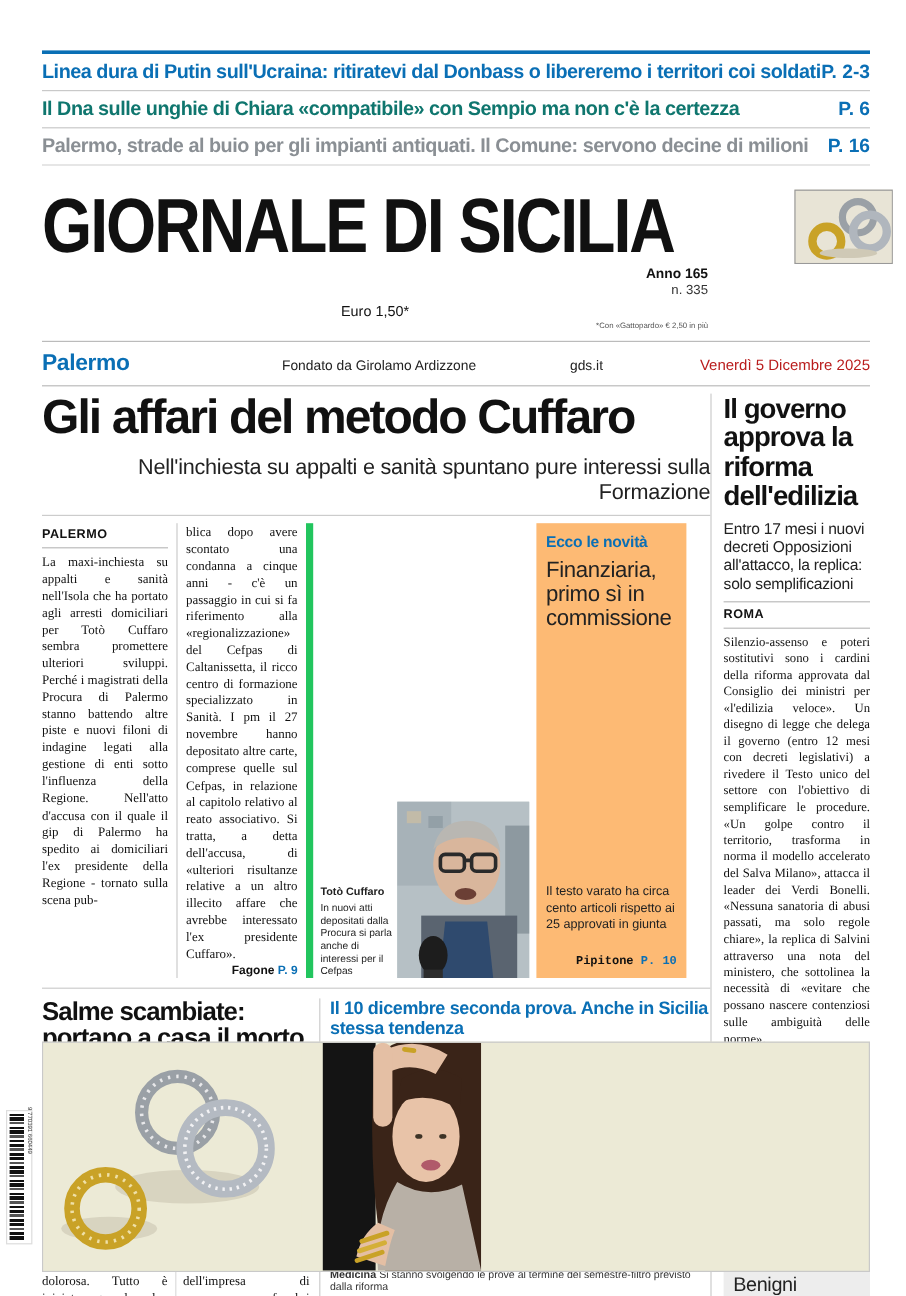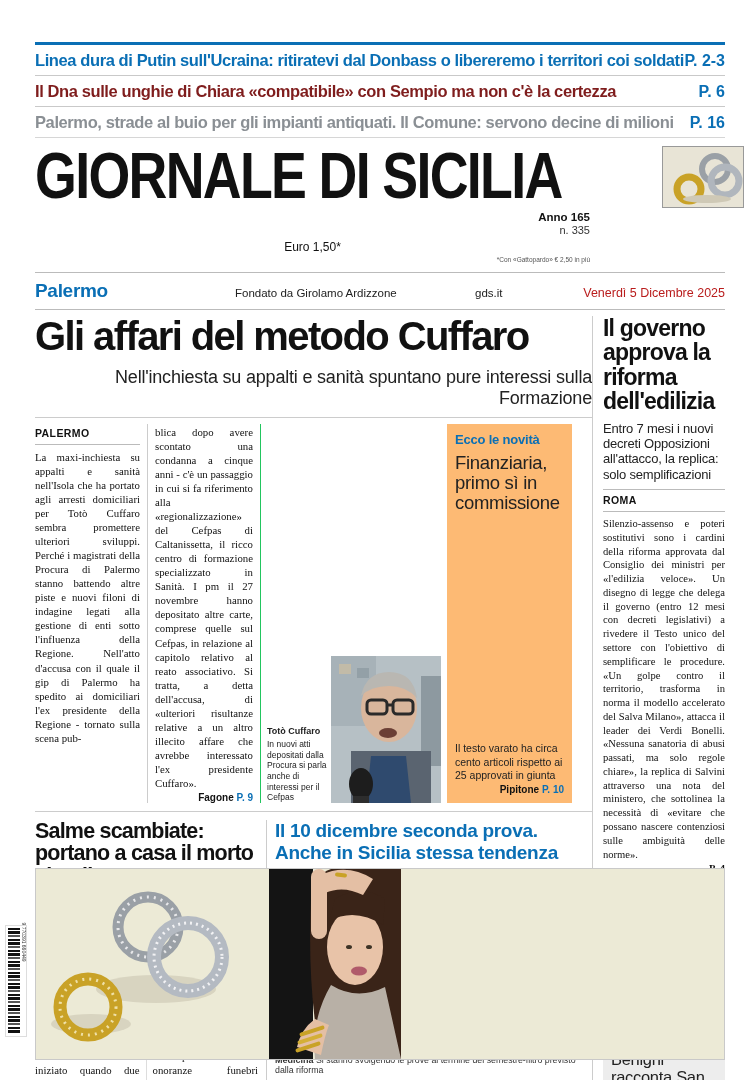--- a/index.html
+++ b/index.html
@@ -6,26 +6,26 @@
   html,body { background:#fff; }
   body { font-family:"Liberation Sans", sans-serif; color:#111; }
   .page { position:relative; width:755px; height:1080px; background:#fff; overflow:hidden; padding:42px 30px 0 35px; }
 
   
   .rule-blue { height:3px; background:#0a6fb5; }
   .strip-row { display:flex; justify-content:space-between; align-items:center; padding:6px 0 5px 0; border-bottom:1px solid #c9c9c9; }
   .strip-row:last-of-type { border-bottom:1px solid #d6d6d6; }
   .strip-text { font-weight:bold; font-size:16.5px; letter-spacing:-0.4px; }
   .strip-text.blue { color:#0a6fb5; }
-  .strip-text.black { color:#7f1d1d; }
+  .strip-text.black { color:#0f766e; }
   .strip-text.gray { color:#8a8f94; }
   .strip-page { font-weight:bold; font-size:16px; color:#0a6fb5; white-space:nowrap; }
 
   
-  .masthead { display:flex; justify-content:space-between; margin-top:8px; }
+  .masthead { display:flex; justify-content:space-between; margin-top:20px; }
   .mast-title { font-size:64px; font-weight:bold; letter-spacing:-2px; line-height:0.95; white-space:nowrap; transform:scaleX(0.84); transform-origin:left top; font-family:"Liberation Sans",sans-serif; }
   .mast-adbox { width:82px; height:62px; border:1px solid #999; background:#e9e5d8; flex:0 0 auto; overflow:hidden; }
   .mast-meta { text-align:right; margin:2px 135px 0 0; line-height:1.25; }
   .mast-meta .m1 { font-weight:bold; font-size:11.5px; }
   .mast-meta .m2 { font-size:11px; color:#333; }
   .mast-meta .m3 { font-size:12px; margin-top:2px;text-align:center; }
   .mast-meta .m4 { font-size:6.5px; color:#555; margin-top:1px; }
 
   
   .infobar { display:flex; align-items:baseline; border-top:1px solid #bbb; border-bottom:1px solid #bbb; margin-top:8px; padding:7px 0 7px 0; }
@@ -40,43 +40,43 @@
 
   
   .lead-h1 { font-size:40px; font-weight:bold; letter-spacing:-1.6px; line-height:1.02; }
   .lead-deck { font-size:18px; color:#222; letter-spacing:-0.2px; margin:10px 0 8px 0;text-align:right; }
   .lead-row { display:flex; border-top:1px solid #ccc; padding-top:6px; }
   .dateline { font-size:10.5px; font-weight:bold; letter-spacing:0.4px; border-bottom:1px solid #bbb; padding:3px 0 5px 0; margin-bottom:5px; }
   .serif { font-family:"Liberation Serif", serif; font-size:10.8px; line-height:1.3; text-align:justify; color:#111; }
   .byline { font-family:"Liberation Sans",sans-serif; font-size:10px; font-weight:bold; text-align:right; margin-top:2px; }
   .byline .pg { color:#0a6fb5; }
   .lcol1 { width:113px; padding-right:7px; border-right:1px solid #ccc; }
-  .lcol2 { width:113px; padding:0 7px; border-right:1px solid #22c55e; }
+  .lcol2 { width:113px; padding:0 7px; border-right:6px solid #22c55e; }
   .lphoto { width:186px; padding:0 6px; display:flex; align-items:flex-end; }
   .lcaption { width:66px; padding-right:4px; font-size:8.5px; line-height:1.25; color:#222; }
   .lcaption b { display:block; font-size:9px; margin-bottom:2px; }
   .photo-frame { overflow:hidden; background:#b9c2c6; }
   .novita { width:125px; background:#fdba74; padding:8px 8px 8px 8px; display:flex; flex-direction:column; }
   .kicker { color:#0a6fb5; font-weight:bold; font-size:13px; letter-spacing:-0.2px; }
   .novita-title { font-size:18.5px; color:#222; line-height:1.08; letter-spacing:-0.3px; margin-top:6px; }
   .novita-body { font-size:10.5px; color:#222; line-height:1.25; margin-top:auto; }
-  .novita .byline { margin-top:2px; }
+  .novita .byline { margin-top:19px;font-family:Liberation Mono, monospace; }
 
   
   .mid-row { display:flex; border-top:1px solid #ccc; margin-top:8px; padding-top:8px; }
   .salme { width:232px; padding-right:8px; border-right:1px solid #ccc; }
   .salme-h { font-size:21.5px; font-weight:bold; letter-spacing:-0.8px; line-height:1.04; }
   .salme-cols { display:flex; margin-top:8px; }
   .salme-c1 { width:112px; padding-right:6px; border-right:1px solid #ddd; }
   .salme-c2 { width:112px; padding-left:6px; }
   .salme-deck { font-size:12.5px; color:#444; line-height:1.2; letter-spacing:-0.2px; padding-bottom:6px; border-bottom:1px solid #bbb; margin-bottom:4px; }
   .salme .dateline { border-top:none; }
 
   .medicina { flex:1; padding-left:8px; }
-  .med-kicker { font-size:19px; font-weight:bold; color:#0a6fb5; letter-spacing:-0.3px; padding-bottom:21px; border-bottom:1px solid #0a6fb5; }
+  .med-kicker { font-size:15px; font-weight:bold; color:#0a6fb5; letter-spacing:-0.3px; padding-bottom:21px; border-bottom:1px solid #0a6fb5; }
   .med-photo { margin-top:6px; height:160px; overflow:hidden; background:#9aa89f; }
   .med-caption { font-size:8.8px; color:#333; margin-top:3px; }
   .med-caption b { font-size:9px; }
   .med-h { font-size:26px; font-weight:bold; letter-spacing:-1px; line-height:1.02; margin-top:6px; }
 
   
   .gov-title { font-size:23px; font-weight:bold; letter-spacing:-0.8px; line-height:1.05; }
   .gov-deck { font-size:13px; color:#222; line-height:1.18; letter-spacing:-0.2px; margin-top:8px; padding-bottom:7px; border-bottom:1px solid #bbb; }
   .gov-dl { font-size:10.5px; font-weight:bold; letter-spacing:0.4px; padding:4px 0 5px 0; border-bottom:1px solid #bbb; }
   .gov-body { margin-top:5px; font-size:10.6px; }
@@ -277,21 +277,21 @@
             <span>Medicina, ecatombe ai test</span><br>
             <span>I promossi sono meno del 15%</span>
           </h3>
 
         </div>
       </div>
     </div>
 
     <aside class="right-col">
       <h3 class="gov-title">Il governo approva la riforma dell'edilizia</h3>
-      <div class="gov-deck">Entro 7 mesi i nuovi decreti Opposizioni all'attacco, la replica: solo semplificazioni</div>
+      <div class="gov-deck">Entro 17 mesi i nuovi decreti Opposizioni all'attacco, la replica: solo semplificazioni</div>
       <div class="gov-dl">ROMA</div>
       <div class="serif gov-body">Silenzio-assenso e poteri sostitutivi sono i cardini della riforma approvata dal Consiglio dei ministri per «l'edilizia veloce». Un disegno di legge che delega il governo (entro 12 mesi con decreti legislativi) a rivedere il Testo unico del settore con l'obiettivo di semplificare le procedure. «Un golpe contro il territorio, trasforma in norma il modello accelerato del Salva Milano», attacca il leader dei Verdi Bonelli. «Nessuna sanatoria di abusi passati, ma solo regole chiare», la replica di Salvini attraverso una nota del ministero, che sottolinea la necessità di «evitare che possano nascere contenziosi sulle ambiguità delle norme».</div>
       <div class="gov-page">P. 4</div>
       <div class="gov-photo">
         <svg width="118" height="95" viewBox="0 0 118 95">
           <rect width="118" height="95" fill="#66755c"></rect>
           <ellipse cx="20" cy="25" rx="18" ry="22" fill="#7d8d6e"></ellipse>
           <ellipse cx="100" cy="50" rx="16" ry="26" fill="#596851"></ellipse>
           <path d="M38 18 Q59 2 80 18 L84 52 Q59 62 34 52 Z" fill="#d9b36a"></path>
           <ellipse cx="59" cy="30" rx="14" ry="17" fill="#e6c2a0"></ellipse>

